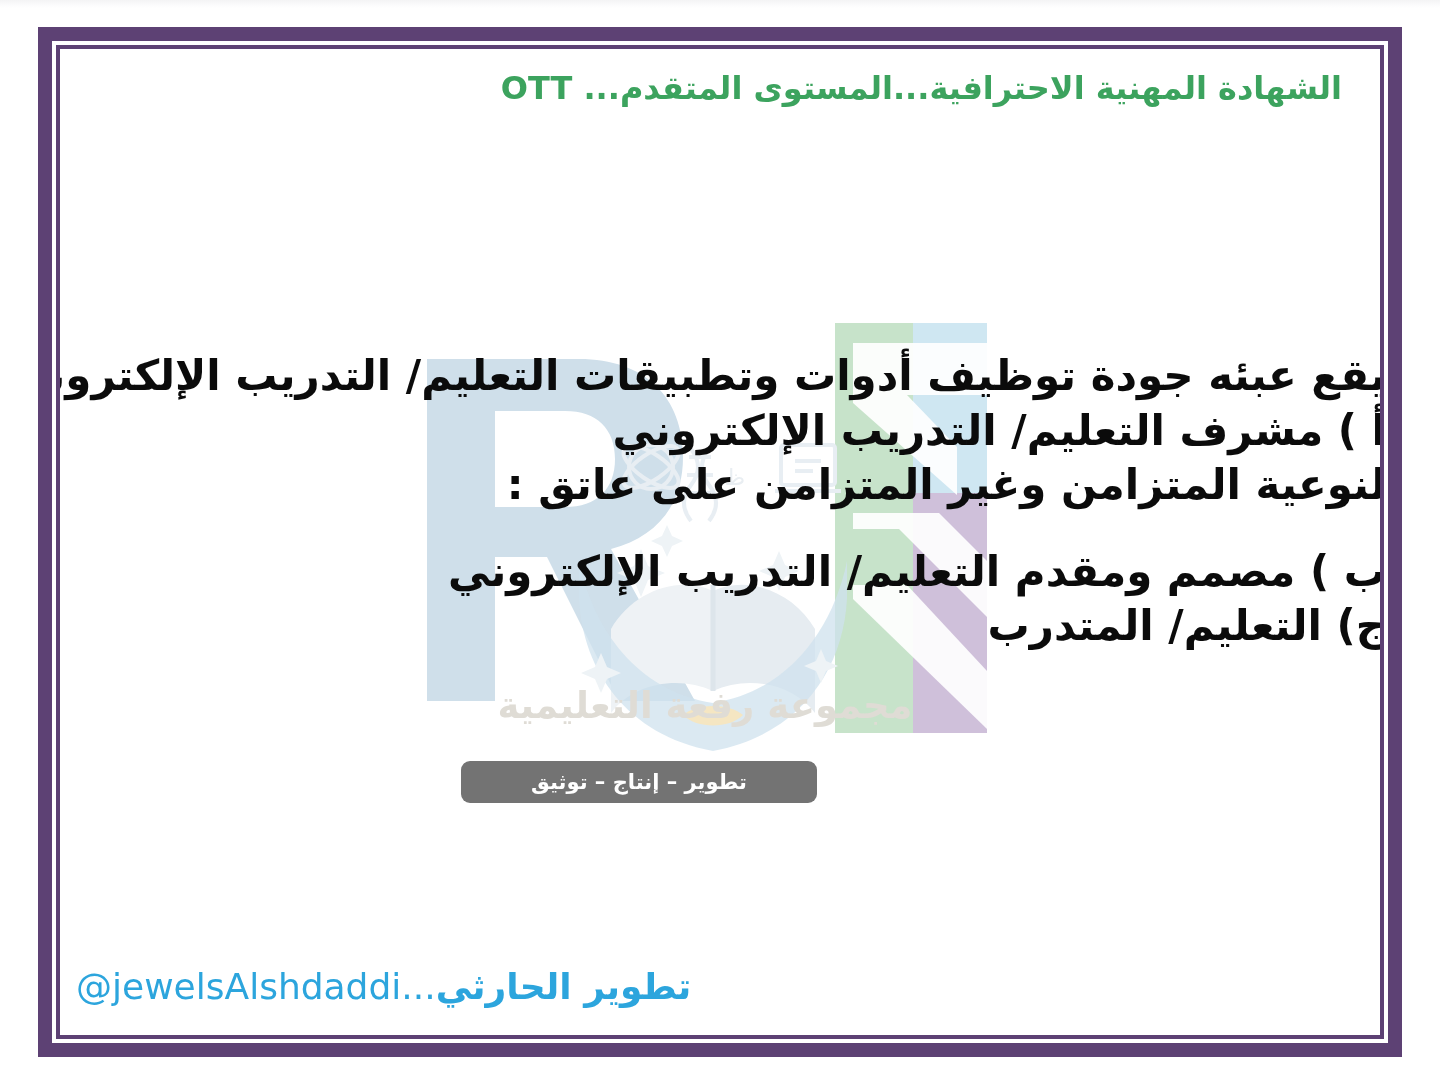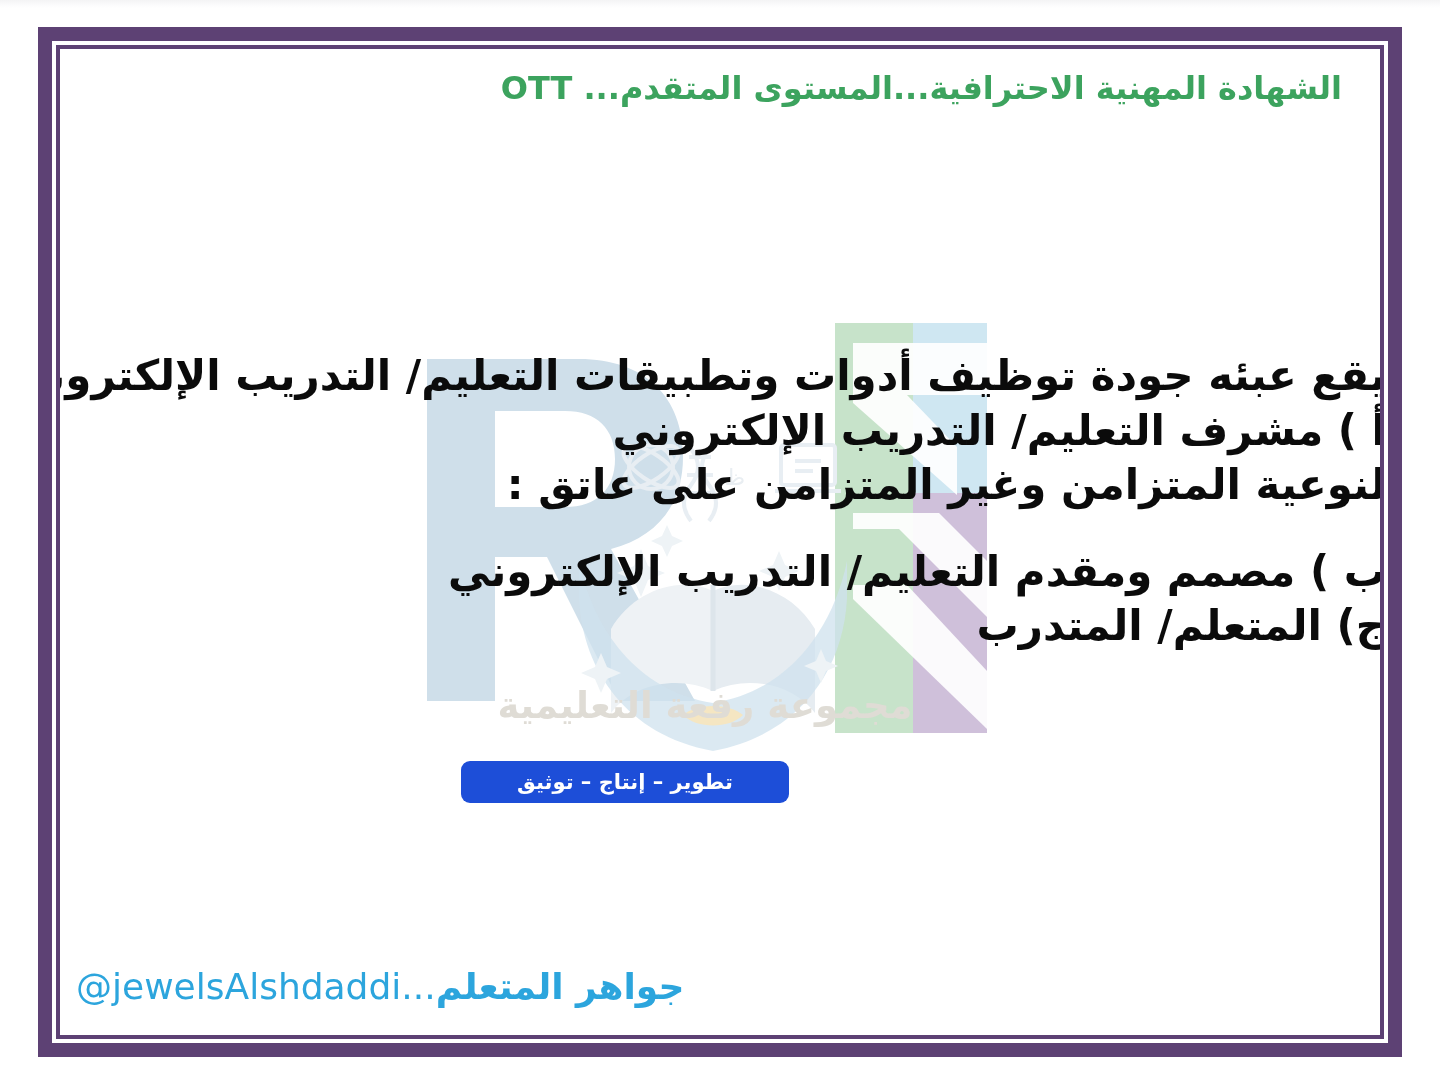--- a/index.html
+++ b/index.html
@@ -88,24 +88,24 @@
     font-weight: bold;
     color: #dfdcd5;
     letter-spacing: 1px;
     white-space: nowrap;
     direction: rtl;
   }
   #wm-badge {
     position: absolute;
     left: 78px;
     top: 462px;
-    width: 328px;
+    width: 356px;
     height: 42px;
     border-radius: 9px;
-    background: #1d4ed8;
+    background: #737373;
     display: flex;
     align-items: center;
     justify-content: center;
   }
   #wm-badge-text {
     font-family: "DejaVu Sans", "Liberation Sans", sans-serif;
     font-size: 21px;
     font-weight: bold;
     color: #ffffff;
     direction: rtl;
@@ -233,21 +233,21 @@
       </div>
     </div>
 
     <div id="header-line">الشهادة المهنية الاحترافية...المستوى المتقدم... OTT</div>
 
     <div id="body-block">
       <span class="ln">يقع عبئه جودة توظيف أدوات وتطبيقات التعليم/ التدريب الإلكتروني</span>
       <span class="ln">أ ) مشرف التعليم/ التدريب الإلكتروني</span>
       <span class="ln">لنوعية المتزامن وغير المتزامن على عاتق :</span>
       <span class="ln indent-b">ب ) مصمم ومقدم التعليم/ التدريب الإلكتروني</span>
-      <span class="ln">ج) المتعلم/ المتدرب</span>
+      <span class="ln">ج) التعليم/ المتدرب</span>
     </div>
 
     <div id="footer-line">
-      <span>@jewelsAlshdaddi...</span><span class="ar">جواهر المتعلم</span>
+      <span>@jewelsAlshdaddi...</span><span class="ar">تطوير الحارثي</span>
     </div>
 
   </div>
 </div>
 
 </body></html>

